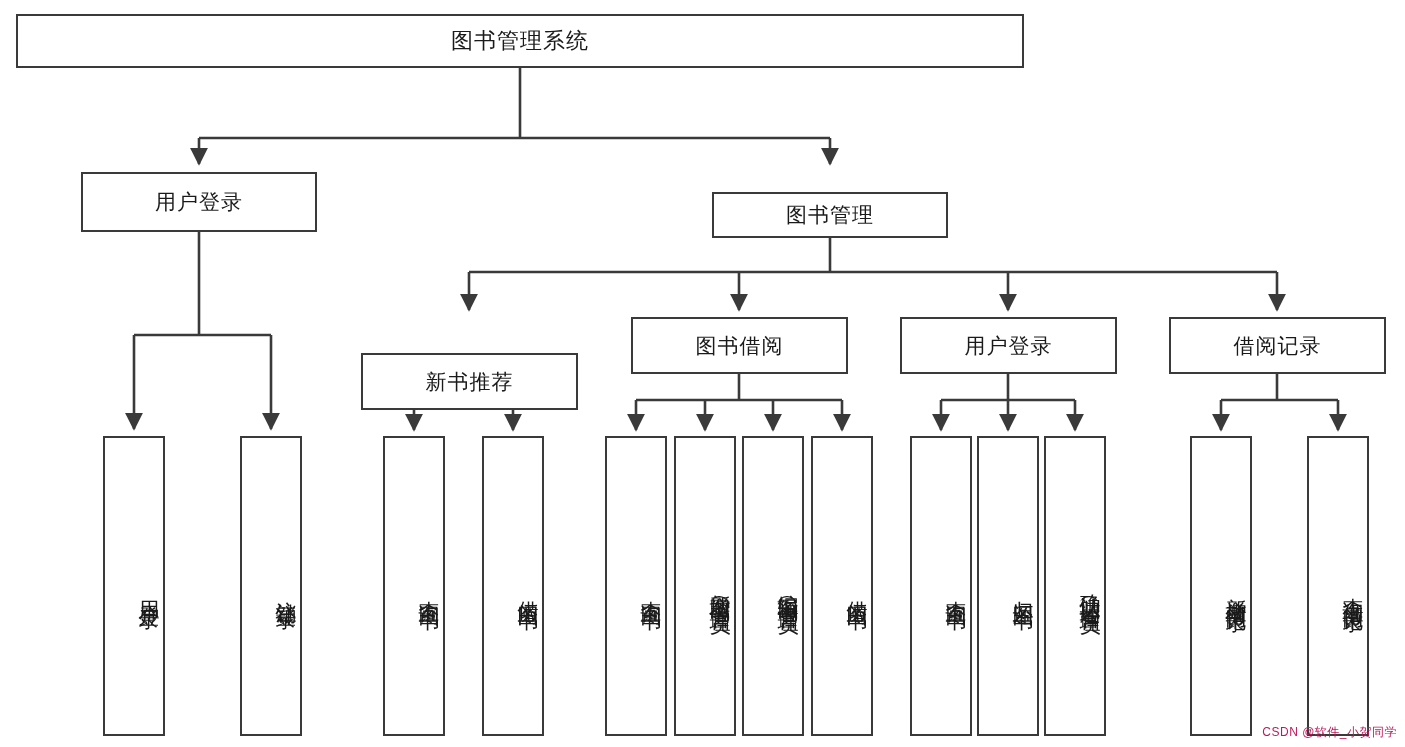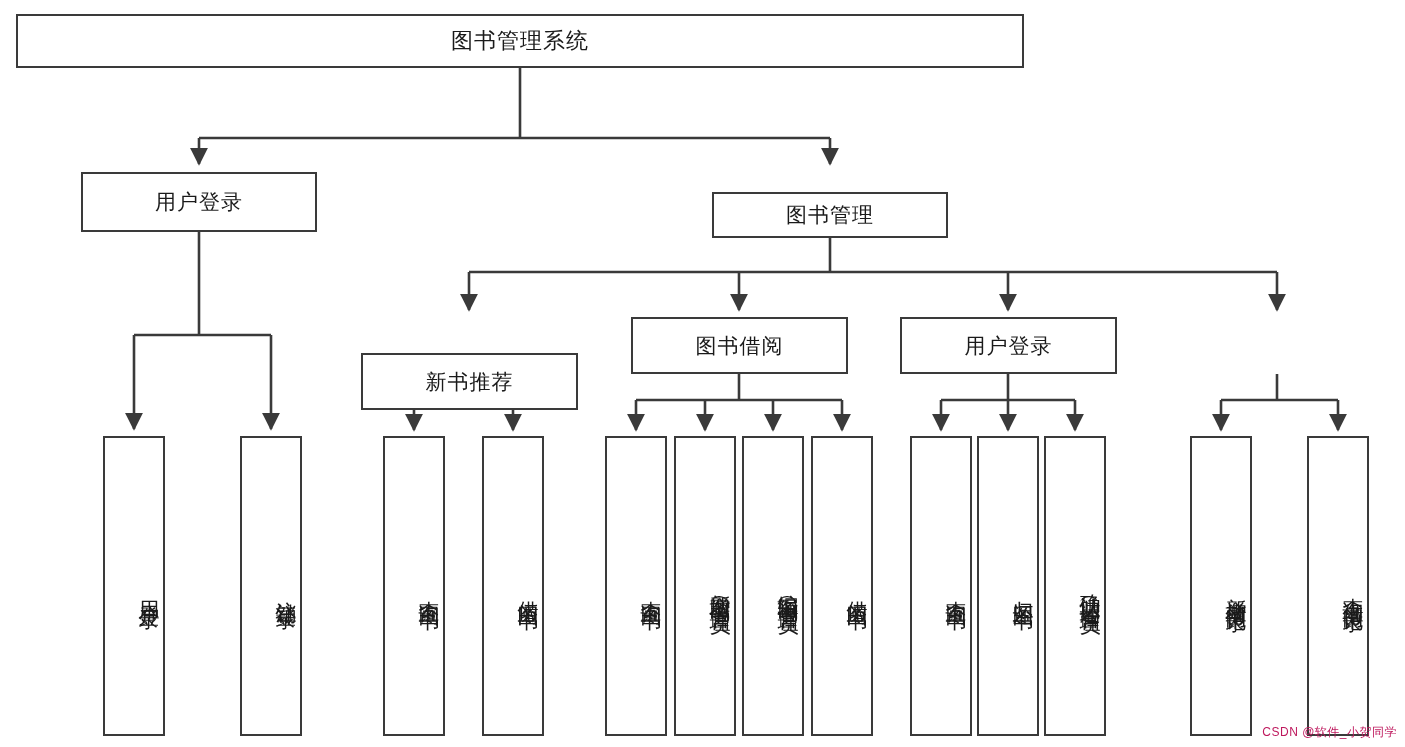--- a/index.html
+++ b/index.html
@@ -138,20 +138,23 @@
 
   <div class="node horiz" style="left:361px; top:317px; width:217px; height:57px;margin-top:36px;">
     <span class="lbl">新书推荐</span>
   </div>
   <div class="node horiz" style="left:631px; top:317px; width:217px; height:57px;">
     <span class="lbl">图书借阅</span>
   </div>
   <div class="node horiz" style="left:900px; top:317px; width:217px; height:57px;">
     <span class="lbl">用户登录</span>
   </div>
+  <div class="node horiz" style="left:1169px; top:317px; width:217px; height:57px;">
+    <span class="lbl">借阅记录</span>
+  </div>
 
   <div class="node vert" style="left:103px; top:436px; width:62px; height:300px;">
     <span class="lbl">用户登录</span>
   </div>
   <div class="node vert" style="left:240px; top:436px; width:62px; height:300px;">
     <span class="lbl">注销登录</span>
   </div>
 
   <div class="node vert" style="left:383px; top:436px; width:62px; height:300px;">
     <span class="lbl">查询图书</span>

